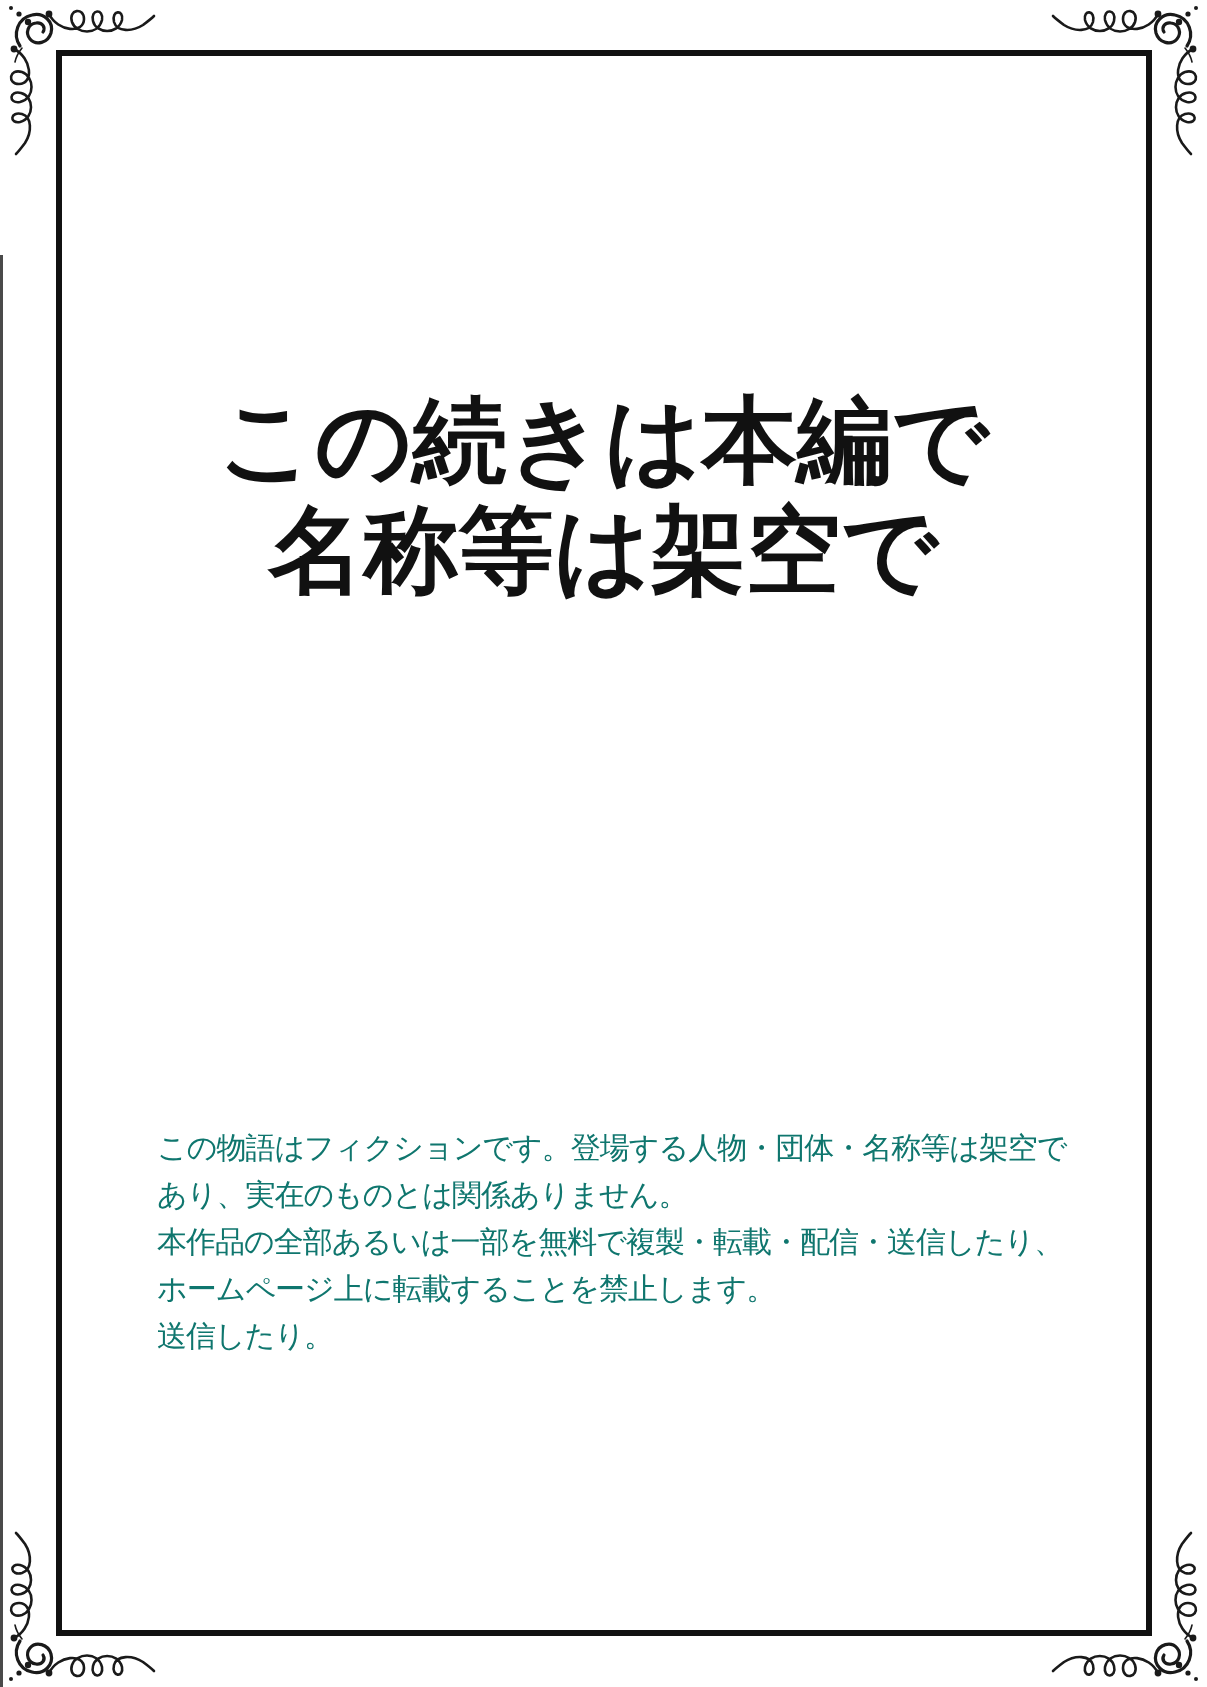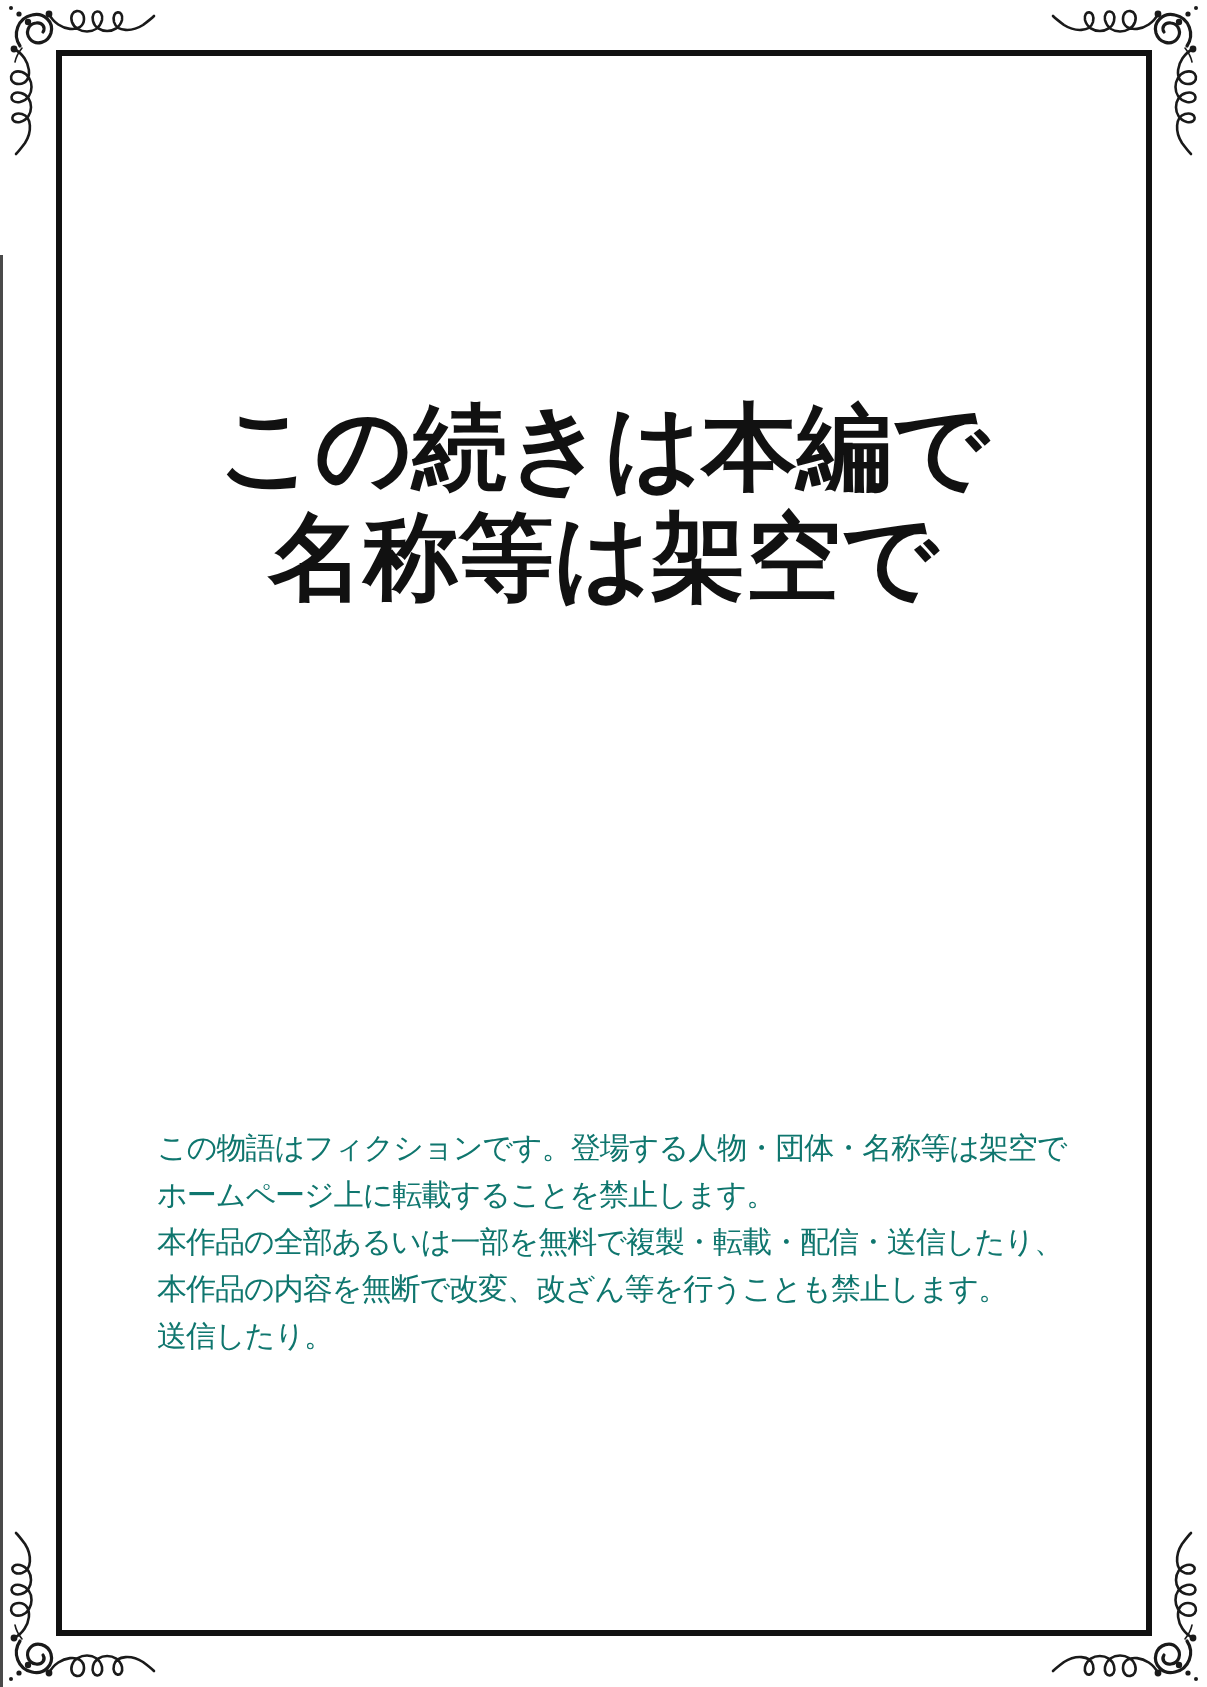--- a/index.html
+++ b/index.html
@@ -49,21 +49,20 @@
     top: 385px;
     left: 0;
     width: 100%;
     text-align: center;
     font-size: 95px;
     line-height: 110px;
     font-weight: 700;
     color: #111111;
     letter-spacing: 0px;
     white-space: nowrap;
-    margin-top: 7px;
   }
   .disclaimer {
     position: absolute;
     top: 1124px;
     left: 157px;
     width: 880px;
     font-size: 30px;
     line-height: 47px;
     font-weight: 400;
     color: #0f766e;
@@ -133,19 +132,19 @@
     </svg>
   </div>
 
   <div class="heading">
     <div>この続きは本編で</div>
     <div>名称等は架空で</div>
   </div>
 
   <div class="disclaimer">
     <div>この物語はフィクションです。登場する人物・団体・名称等は架空で</div>
+    <div>あり、実在のものとは関係ありません。</div>
+    <div>本作品の全部あるいは一部を無料で複製・転載・配信・送信したり、</div>
     <div>ホームページ上に転載することを禁止します。</div>
-    <div>本作品の全部あるいは一部を無料で複製・転載・配信・送信したり、</div>
-    <div>本作品の内容を無断で改変、改ざん等を行うことも禁止します。</div>
     <div>送信したり。</div>
   </div>
 
 </div>
 
 </body></html>

